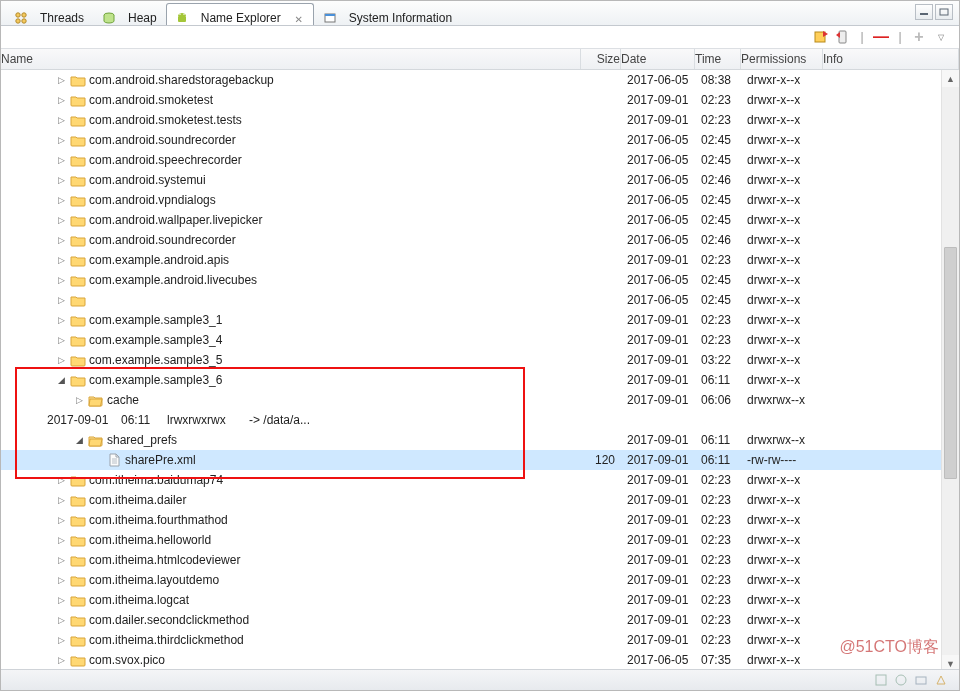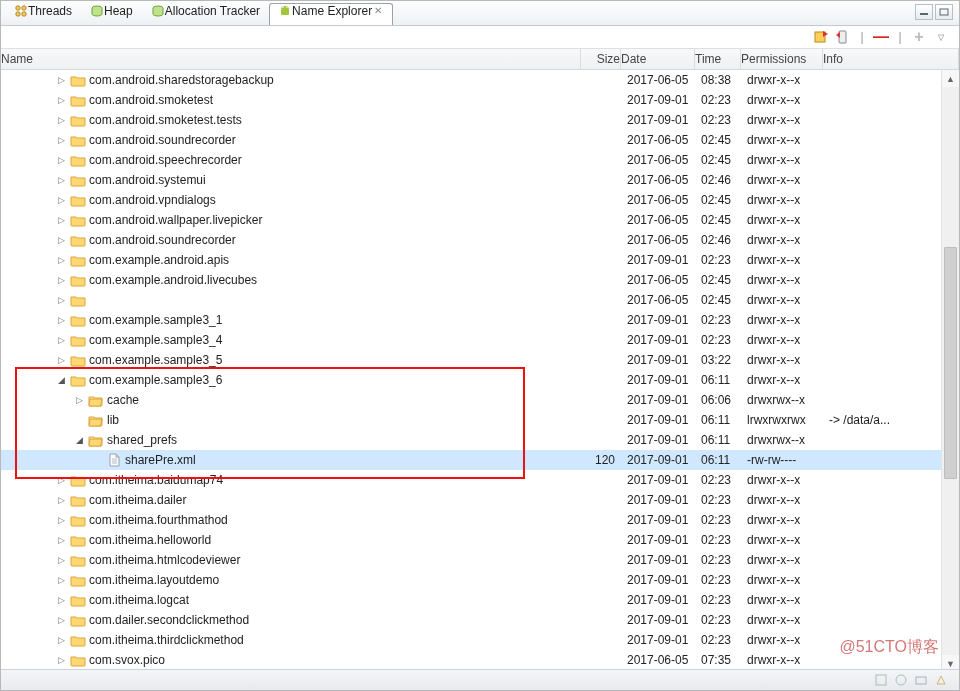--- a/index.html
+++ b/index.html
@@ -1,18 +1,18 @@
 <!DOCTYPE html>
 <html><head>
 <meta charset="utf-8">
 <style>
   html,body{margin:0;padding:0;font-family:"Segoe UI",Tahoma,Arial,sans-serif;font-size:12px;color:#222;background:#fff;overflow:hidden;height:100%}
   .win{width:960px;height:691px;position:relative;background:#fff;border:1px solid #b8b8b8;box-sizing:border-box;}
   .tabbar{height:24px;background:linear-gradient(#fdfdfd,#eef1f4);border-bottom:1px solid #c4c9cf;display:flex;align-items:stretch;padding-left:4px;position:relative}
-  .tab{display:flex;align-items:flex-start;gap:0;padding:0 8px;border:1px solid transparent;border-bottom:none;margin-top:2px;border-radius:3px 3px 0 0;cursor:default}
+  .tab{display:flex;align-items:flex-end;gap:12px;padding:0 8px;border:1px solid transparent;border-bottom:none;margin-top:2px;border-radius:3px 3px 0 0;cursor:default}
   .tab.active{background:#fff;border-color:#9aa3ad}
   .tab .ticon{width:14px;height:14px;display:flex;align-items:center;justify-content:center}
   .tab .tclose{width:12px;height:12px;display:flex;align-items:center;justify-content:center;color:#888;font-size:10px}
   .winctrl{position:absolute;right:6px;top:3px;display:flex;gap:2px}
   .winctrl span{width:16px;height:14px;border:1px solid #b8bec5;background:linear-gradient(#fefefe,#e8ecef);display:flex;align-items:center;justify-content:center;font-size:9px;color:#5a6673}
   .toolbar{height:22px;border-bottom:1px solid #dcdfe3;display:flex;justify-content:flex-end;align-items:center;padding-right:10px;gap:6px}
   .toolbar .tico{width:16px;height:16px;display:flex;align-items:center;justify-content:center}
   .toolbar .sep{width:10px;text-align:center;color:#999}
   .toolbar .minus{color:#d22;font-weight:bold;font-size:16px}
   .toolbar .plus{color:#bbb;font-weight:bold;font-size:16px}
@@ -66,40 +66,40 @@
       </div>
       <div class="tab">
         <span class="ticon">
           <svg width="14" height="14">
             <ellipse cx="7" cy="4" rx="5" ry="2" fill="#bfe38c" stroke="#6fa33a"></ellipse>
             <path d="M2 4v6c0 1.1 2.2 2 5 2s5-.9 5-2V4" fill="#bfe38c" stroke="#6fa33a"></path>
           </svg>
         </span>
         <span>Heap</span>
       </div>
-      <div class="tab">
-        <span class="ticon">
-          <svg width="14" height="14">
-            <ellipse cx="7" cy="4" rx="5" ry="2" fill="#bfe38c" stroke="#6fa33a"></ellipse>
-            <path d="M2 4v6c0 1.1 2.2 2 5 2s5-.9 5-2V4" fill="#bfe38c" stroke="#6fa33a"></path>
-          </svg>
-        </span>
-        <span>Allocation Tracker</span>
-      </div>
       <div class="tab active">
         <span class="ticon">
           <svg width="14" height="14">
             <rect x="3" y="5" width="8" height="6" rx="1" fill="#a4c639"></rect>
             <path d="M3 5c0-2 2-3 4-3s4 1 4 3" fill="#a4c639"></path>
             <circle cx="5" cy="3.2" r="0.7" fill="#fff"></circle>
             <circle cx="9" cy="3.2" r="0.7" fill="#fff"></circle>
           </svg>
         </span>
         <span>Name Explorer</span>
         <span class="tclose">✕</span>
+      </div>
+      <div class="tab">
+        <span class="ticon">
+          <svg width="14" height="14">
+            <rect x="2" y="3" width="10" height="8" fill="#fff" stroke="#777"></rect>
+            <rect x="2" y="3" width="10" height="2" fill="#4a90d9"></rect>
+          </svg>
+        </span>
+        <span>System Information</span>
       </div>
       <div class="winctrl">
     <span>
           <svg width="10" height="8">
             <rect x="1" y="5" width="8" height="2" fill="#5a6673"></rect>
           </svg>
         </span>
     <span>
           <svg width="10" height="8">
             <rect x="1" y="1" width="8" height="6" fill="none" stroke="#5a6673"></rect>
@@ -422,31 +422,20 @@
             </span>
             <span class="namecell">cache</span>
           </div>
           <div class="col col-size"></div>
           <div class="col col-date">2017-09-01</div>
           <div class="col col-time">06:06</div>
           <div class="col col-perm">drwxrwx--x</div>
           <div class="col col-info"></div>
         </div>
         <div class="row">
-          <div class="col col-name">
-            <span class="indent" style="width:64px"></span>
-            <span class="expander"></span>
-            <span class="folder-ico">
-              <svg width="16" height="13">
-                <path d="M1 3h5l1 1h7v7a1 1 0 0 1-1 1H2a1 1 0 0 1-1-1z" fill="#ffe39b" stroke="#d9a53a"></path>
-                <path d="M2 5h12l-1.5 7H1z" fill="#ffd873" stroke="#d9a53a"></path>
-              </svg>
-            </span>
-            <span class="namecell">lib</span>
-          </div>
           <div class="col col-size"></div>
           <div class="col col-date">2017-09-01</div>
           <div class="col col-time">06:11</div>
           <div class="col col-perm">lrwxrwxrwx</div>
           <div class="col col-info">-&gt; /data/a...</div>
         </div>
         <div class="row">
           <div class="col col-name">
             <span class="indent" style="width:64px"></span>
             <span class="expander open">◢</span>

